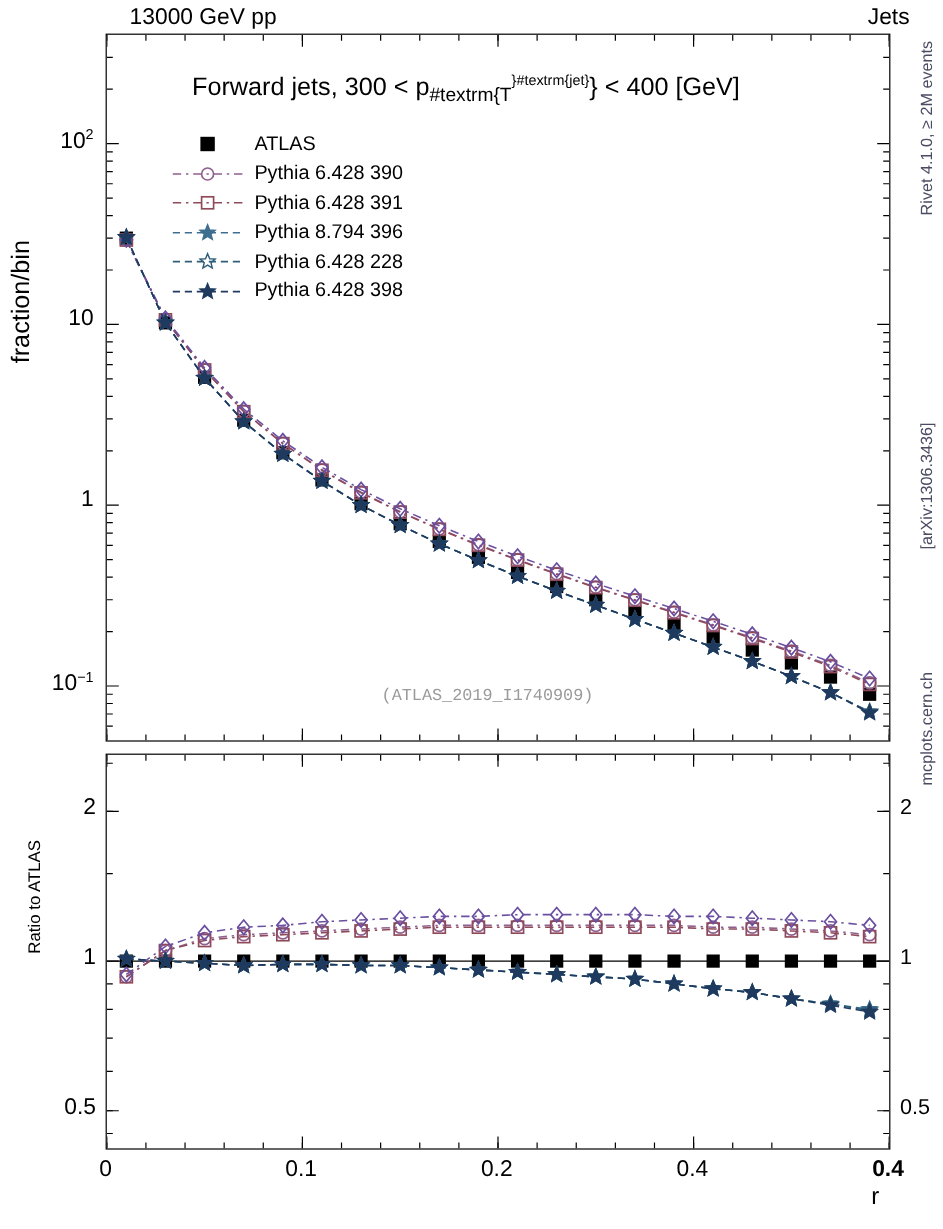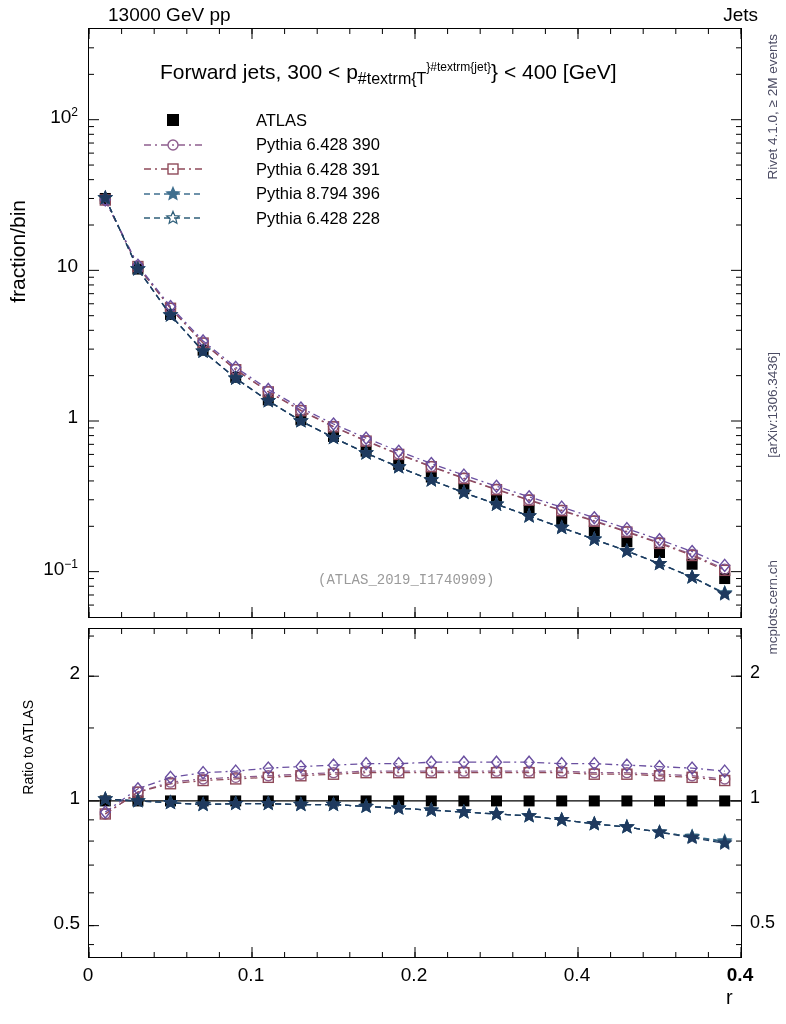--- a/index.html
+++ b/index.html
@@ -33,21 +33,21 @@
   .xtick{position:absolute;font-size:19px;text-align:center;width:60px;color:#000;}
 
   #plot-title{position:absolute;left:160px;top:60px;font-size:21px;color:#000;white-space:nowrap;}
   .sup{font-size:12px;vertical-align:super;}
   .sub{font-size:16px;vertical-align:sub;}
 
   #watermark{position:absolute;left:318px;top:572px;font-size:14px;color:#9a9a9a;font-family:Liberation Mono, monospace;}
 
   
   #legend{position:absolute;left:140px;top:108px;width:270px;}
-  .leg-row{display:flex;align-items:center;height:24.5px;gap:44px;}
+  .leg-row{display:flex;align-items:center;height:24.5px;}
   .leg-key{width:66px;height:20px;position:relative;flex:0 0 66px;}
   .leg-label{font-size:16.5px;color:#000;padding-left:6px;white-space:nowrap;}
 </style>
 </head>
 <body>
 
 <div class="page">
 
   <div class="hdr" id="hdr-left">13000 GeV pp</div>
   <div class="hdr" id="hdr-right">Jets</div>
@@ -1173,20 +1173,31 @@
         <div class="leg-key">
           <svg width="66" height="20" viewBox="0 0 66 20">
             <line x1="4" y1="10" x2="62" y2="10" stroke="#2f5f7a" stroke-width="1.3" stroke-dasharray="6,4"></line>
             <g>
               <polygon points="33.00,3.40 34.75,7.60 39.28,7.96 35.82,10.92 36.88,15.34 33.00,12.97 29.12,15.34 30.18,10.92 26.72,7.96 31.25,7.60" fill="none" stroke="#2f5f7a" stroke-width="1.2"></polygon>
             </g>
           </svg>
         </div>
         <div class="leg-label">Pythia 6.428 228</div>
       </div>
+      <div class="leg-row">
+        <div class="leg-key">
+          <svg width="66" height="20" viewBox="0 0 66 20">
+            <line x1="4" y1="10" x2="62" y2="10" stroke="#1f3a5f" stroke-width="1.3" stroke-dasharray="6,4"></line>
+            <g>
+              <polygon points="33.00,3.40 34.75,7.60 39.28,7.96 35.82,10.92 36.88,15.34 33.00,12.97 29.12,15.34 30.18,10.92 26.72,7.96 31.25,7.60" fill="#1f3a5f" stroke="#1f3a5f" stroke-width="1.2"></polygon>
+            </g>
+          </svg>
+        </div>
+        <div class="leg-label">Pythia 6.428 398</div>
+      </div>
     </div>
 
   <div id="tick-layer">
       <div class="ytick" style="left: 8px; top: 556.65px;">10<sup style="font-size:12px">−1</sup></div>
       <div class="ytick" style="left: 8px; top: 406px;">1</div>
       <div class="ytick" style="left: 8px; top: 255.35px;">10</div>
       <div class="ytick" style="left: 8px; top: 104.7px;">10<sup style="font-size:12px">2</sup></div>
       <div class="ytick" style="left: 10px; top: 911.63px;">0.5</div>
       <div class="ytick-r" style="left: 750px; top: 911.63px;">0.5</div>
       <div class="ytick" style="left: 10px; top: 786.918px;">1</div>

